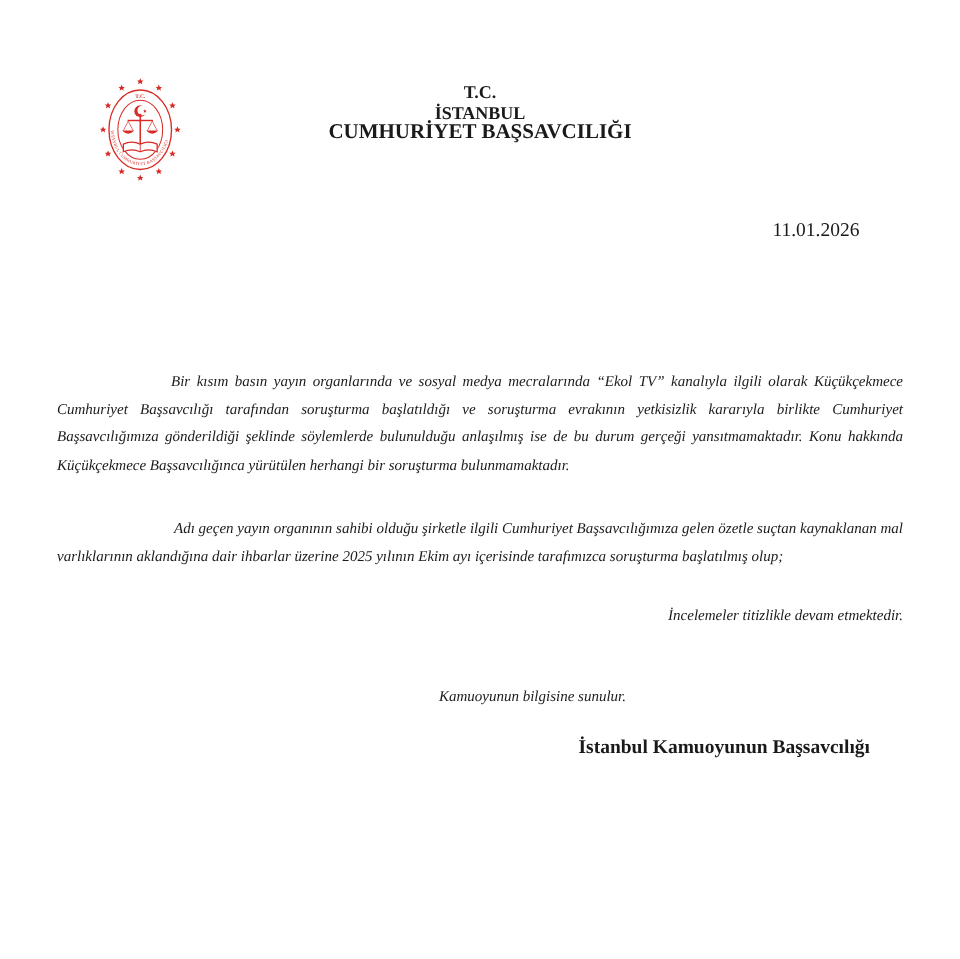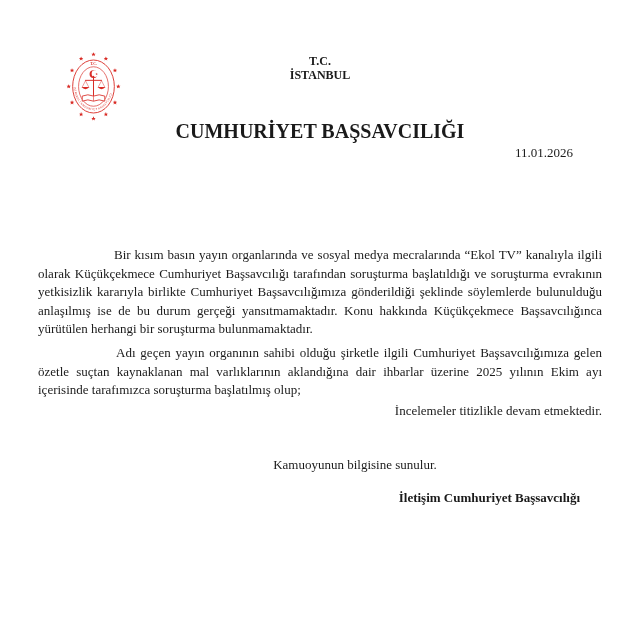--- a/index.html
+++ b/index.html
@@ -17,35 +17,36 @@
     position:absolute; left:65px; top:51px;
     width:57px; height:71px;
     color:var(--emblem-color);
   }
   .letterhead {
     position:absolute; left:0; right:0; top:55px;
     text-align:center; line-height:1;
   }
   .lh-line1 { font-size:12px; font-weight:bold; height:14px; }
   .lh-line2 { font-size:12px; font-weight:bold; height:13px; }
-  .lh-line3 { font-size:20px; font-weight:bold; height:15px;margin-top:39px; }
+  .lh-line3 { font-size:14px; font-weight:bold; height:15px; }
   .lh-line4 { font-size:12.5px; height:15px; }
   .doc-date {
     position:absolute; top:145px; right:67px;
     font-size:13px;
   }
   .doc-title {
     position:absolute; left:0; right:0; top:187px;
     text-align:center; font-size:14px; font-weight:bold;
     letter-spacing:0.2px;
   }
   .body-text p {
     position:absolute; left:38px; width:564px;
-    font-size:13px; line-height:18.5px;
+    font-size:10px; line-height:18.5px;
     text-align:justify;
+    font-style:italic;
   }
   p.par1 { top:246px; text-indent:76px; }
   p.par2 { top:344px; text-indent:78px; }
   p.par3 { top:402px; text-indent:70px; text-align:right; }
   p.par4 { top:456px; text-indent:70px; text-align:center; }
   .signature {
     position:absolute; top:490px; right:60px;
     font-size:13px; font-weight:bold;
   }
 </style>
@@ -109,15 +110,15 @@
   <div class="doc-date">11.01.2026</div>
 
 
   <div class="body-text">
     <p class="par1">Bir kısım basın yayın organlarında ve sosyal medya mecralarında “Ekol TV” kanalıyla ilgili olarak Küçükçekmece Cumhuriyet Başsavcılığı tarafından soruşturma başlatıldığı ve soruşturma evrakının yetkisizlik kararıyla birlikte Cumhuriyet Başsavcılığımıza gönderildiği şeklinde söylemlerde bulunulduğu anlaşılmış ise de bu durum gerçeği yansıtmamaktadır. Konu hakkında Küçükçekmece Başsavcılığınca yürütülen herhangi bir soruşturma bulunmamaktadır.</p>
     <p class="par2">Adı geçen yayın organının sahibi olduğu şirketle ilgili Cumhuriyet Başsavcılığımıza gelen özetle suçtan kaynaklanan mal varlıklarının aklandığına dair ihbarlar üzerine 2025 yılının Ekim ayı içerisinde tarafımızca soruşturma başlatılmış olup;</p>
     <p class="par3">İncelemeler titizlikle devam etmektedir.</p>
     <p class="par4">Kamuoyunun bilgisine sunulur.</p>
   </div>
 
-  <div class="signature">İletişim Cumhuriyet Başsavcılığı</div>
+  <div class="signature">İstanbul Kamuoyunun Başsavcılığı</div>
 
 </div>
 
 </body></html>

